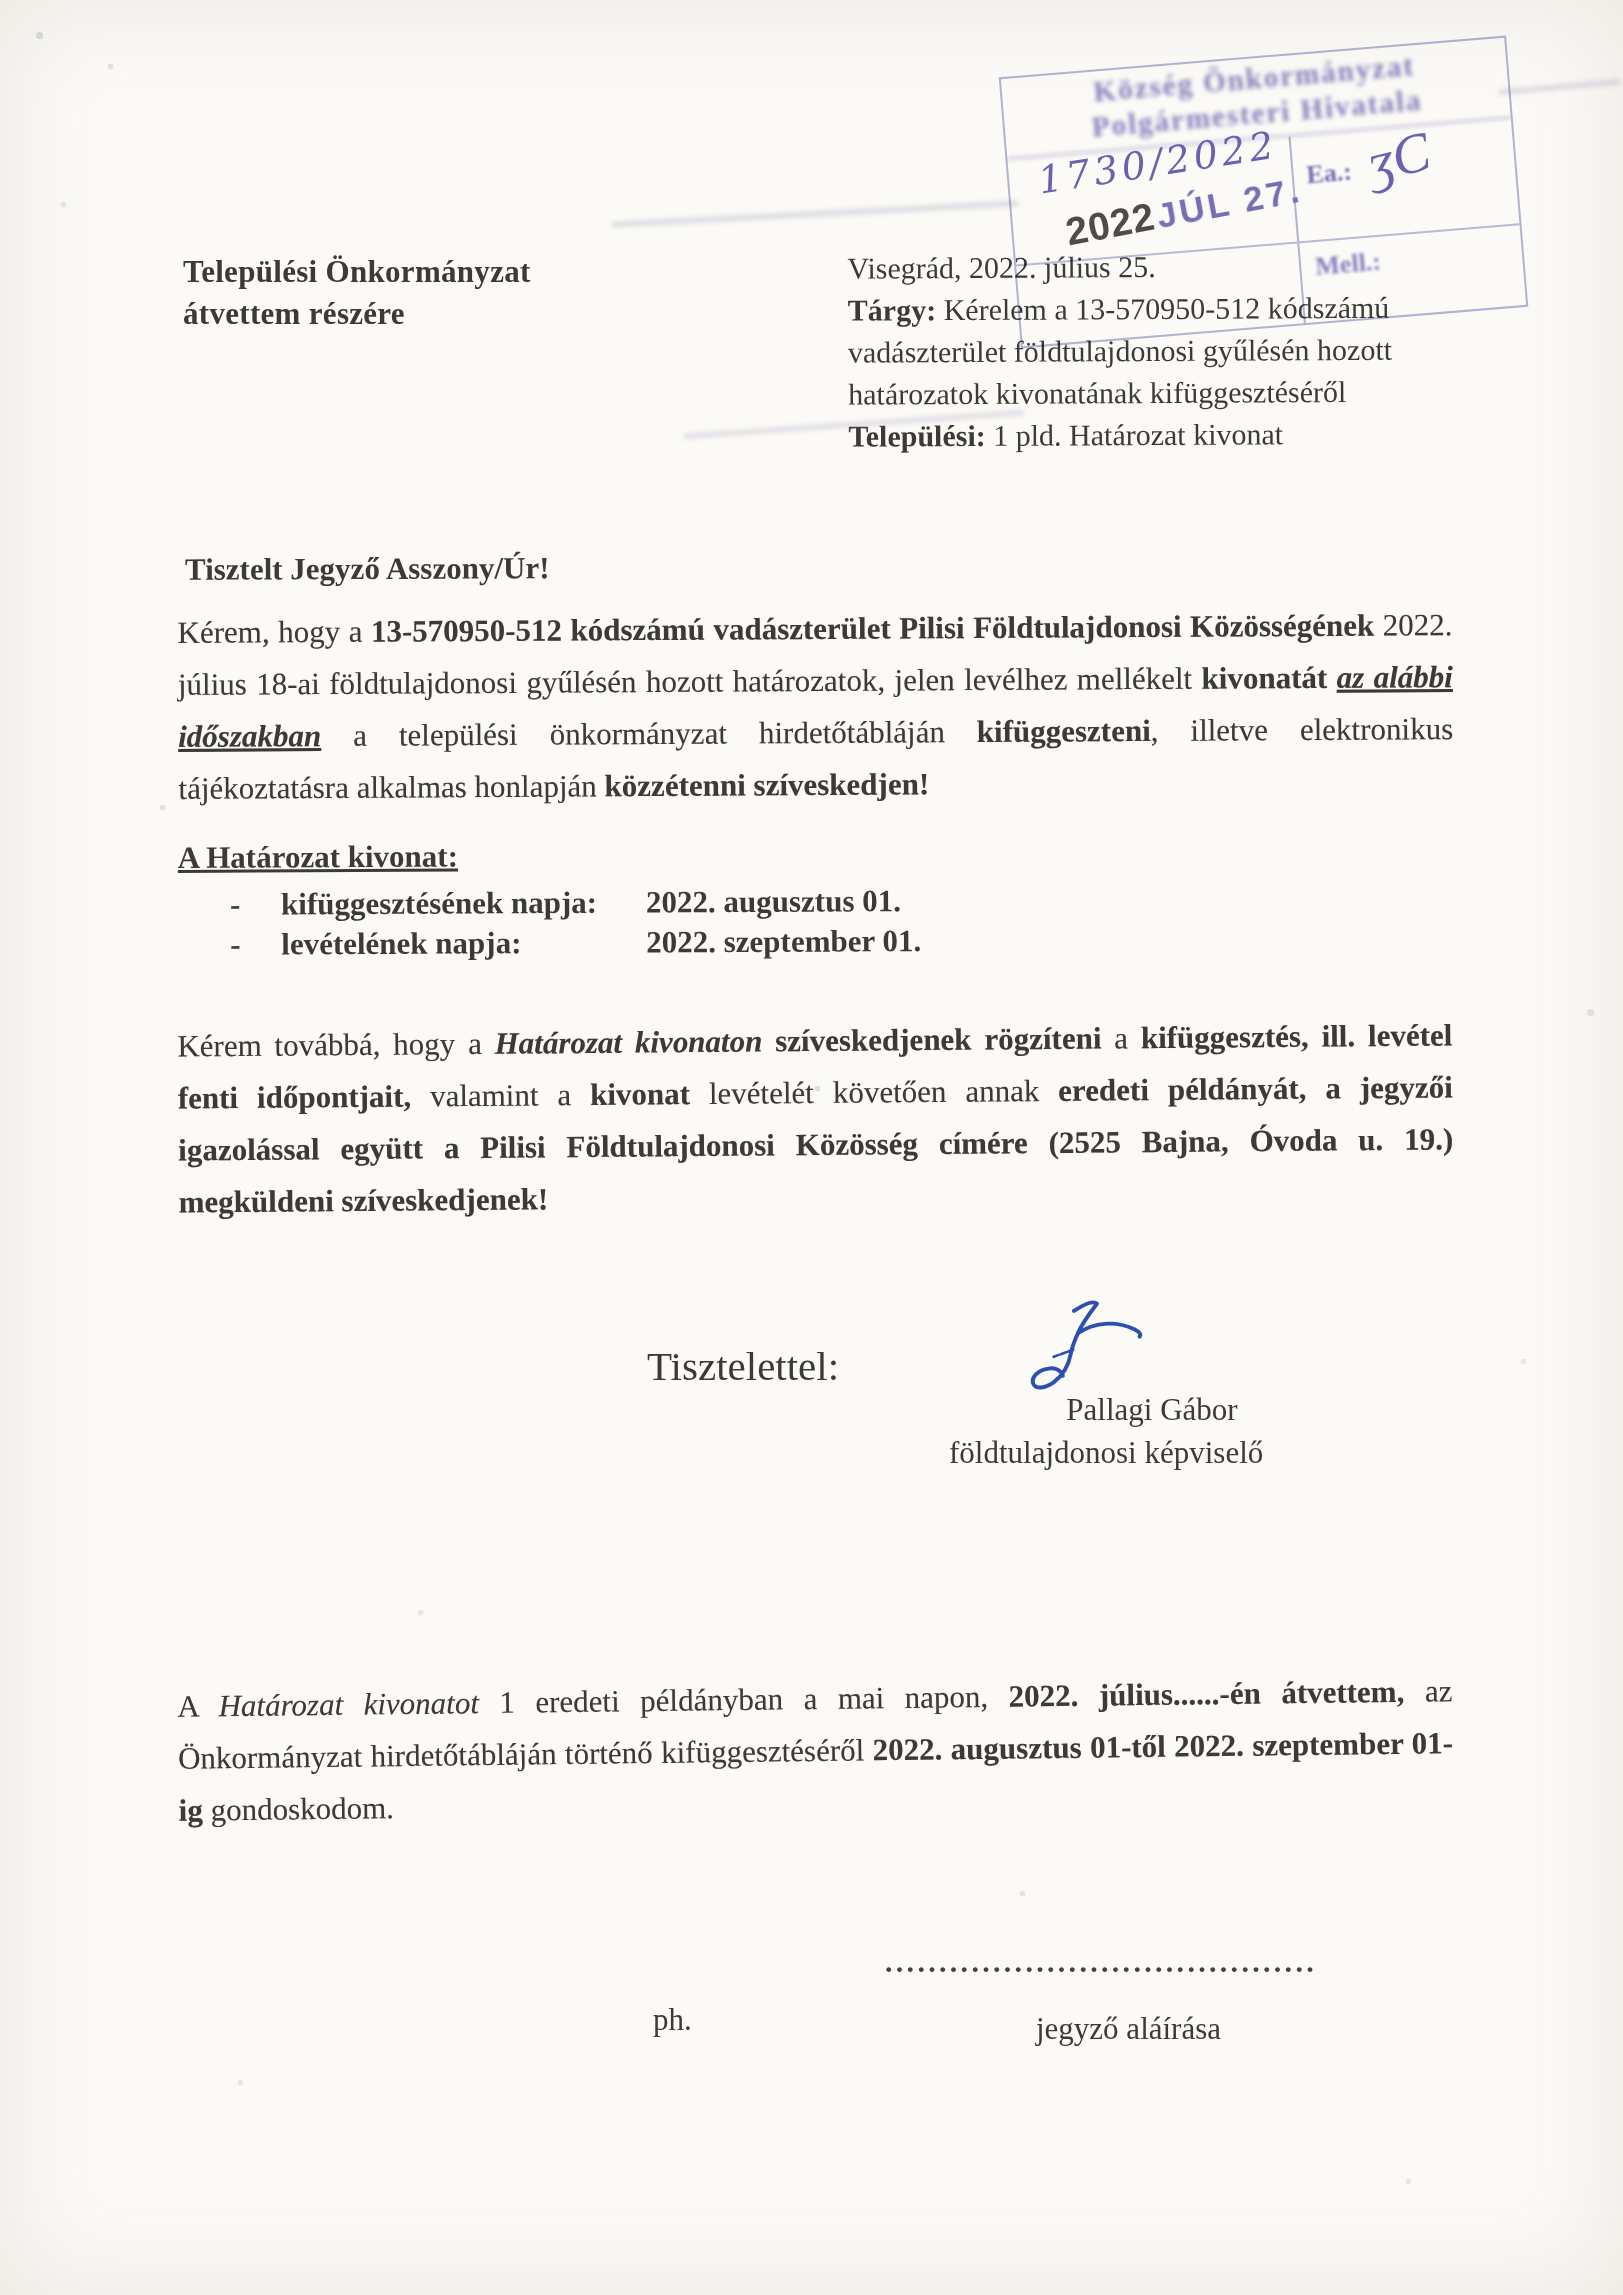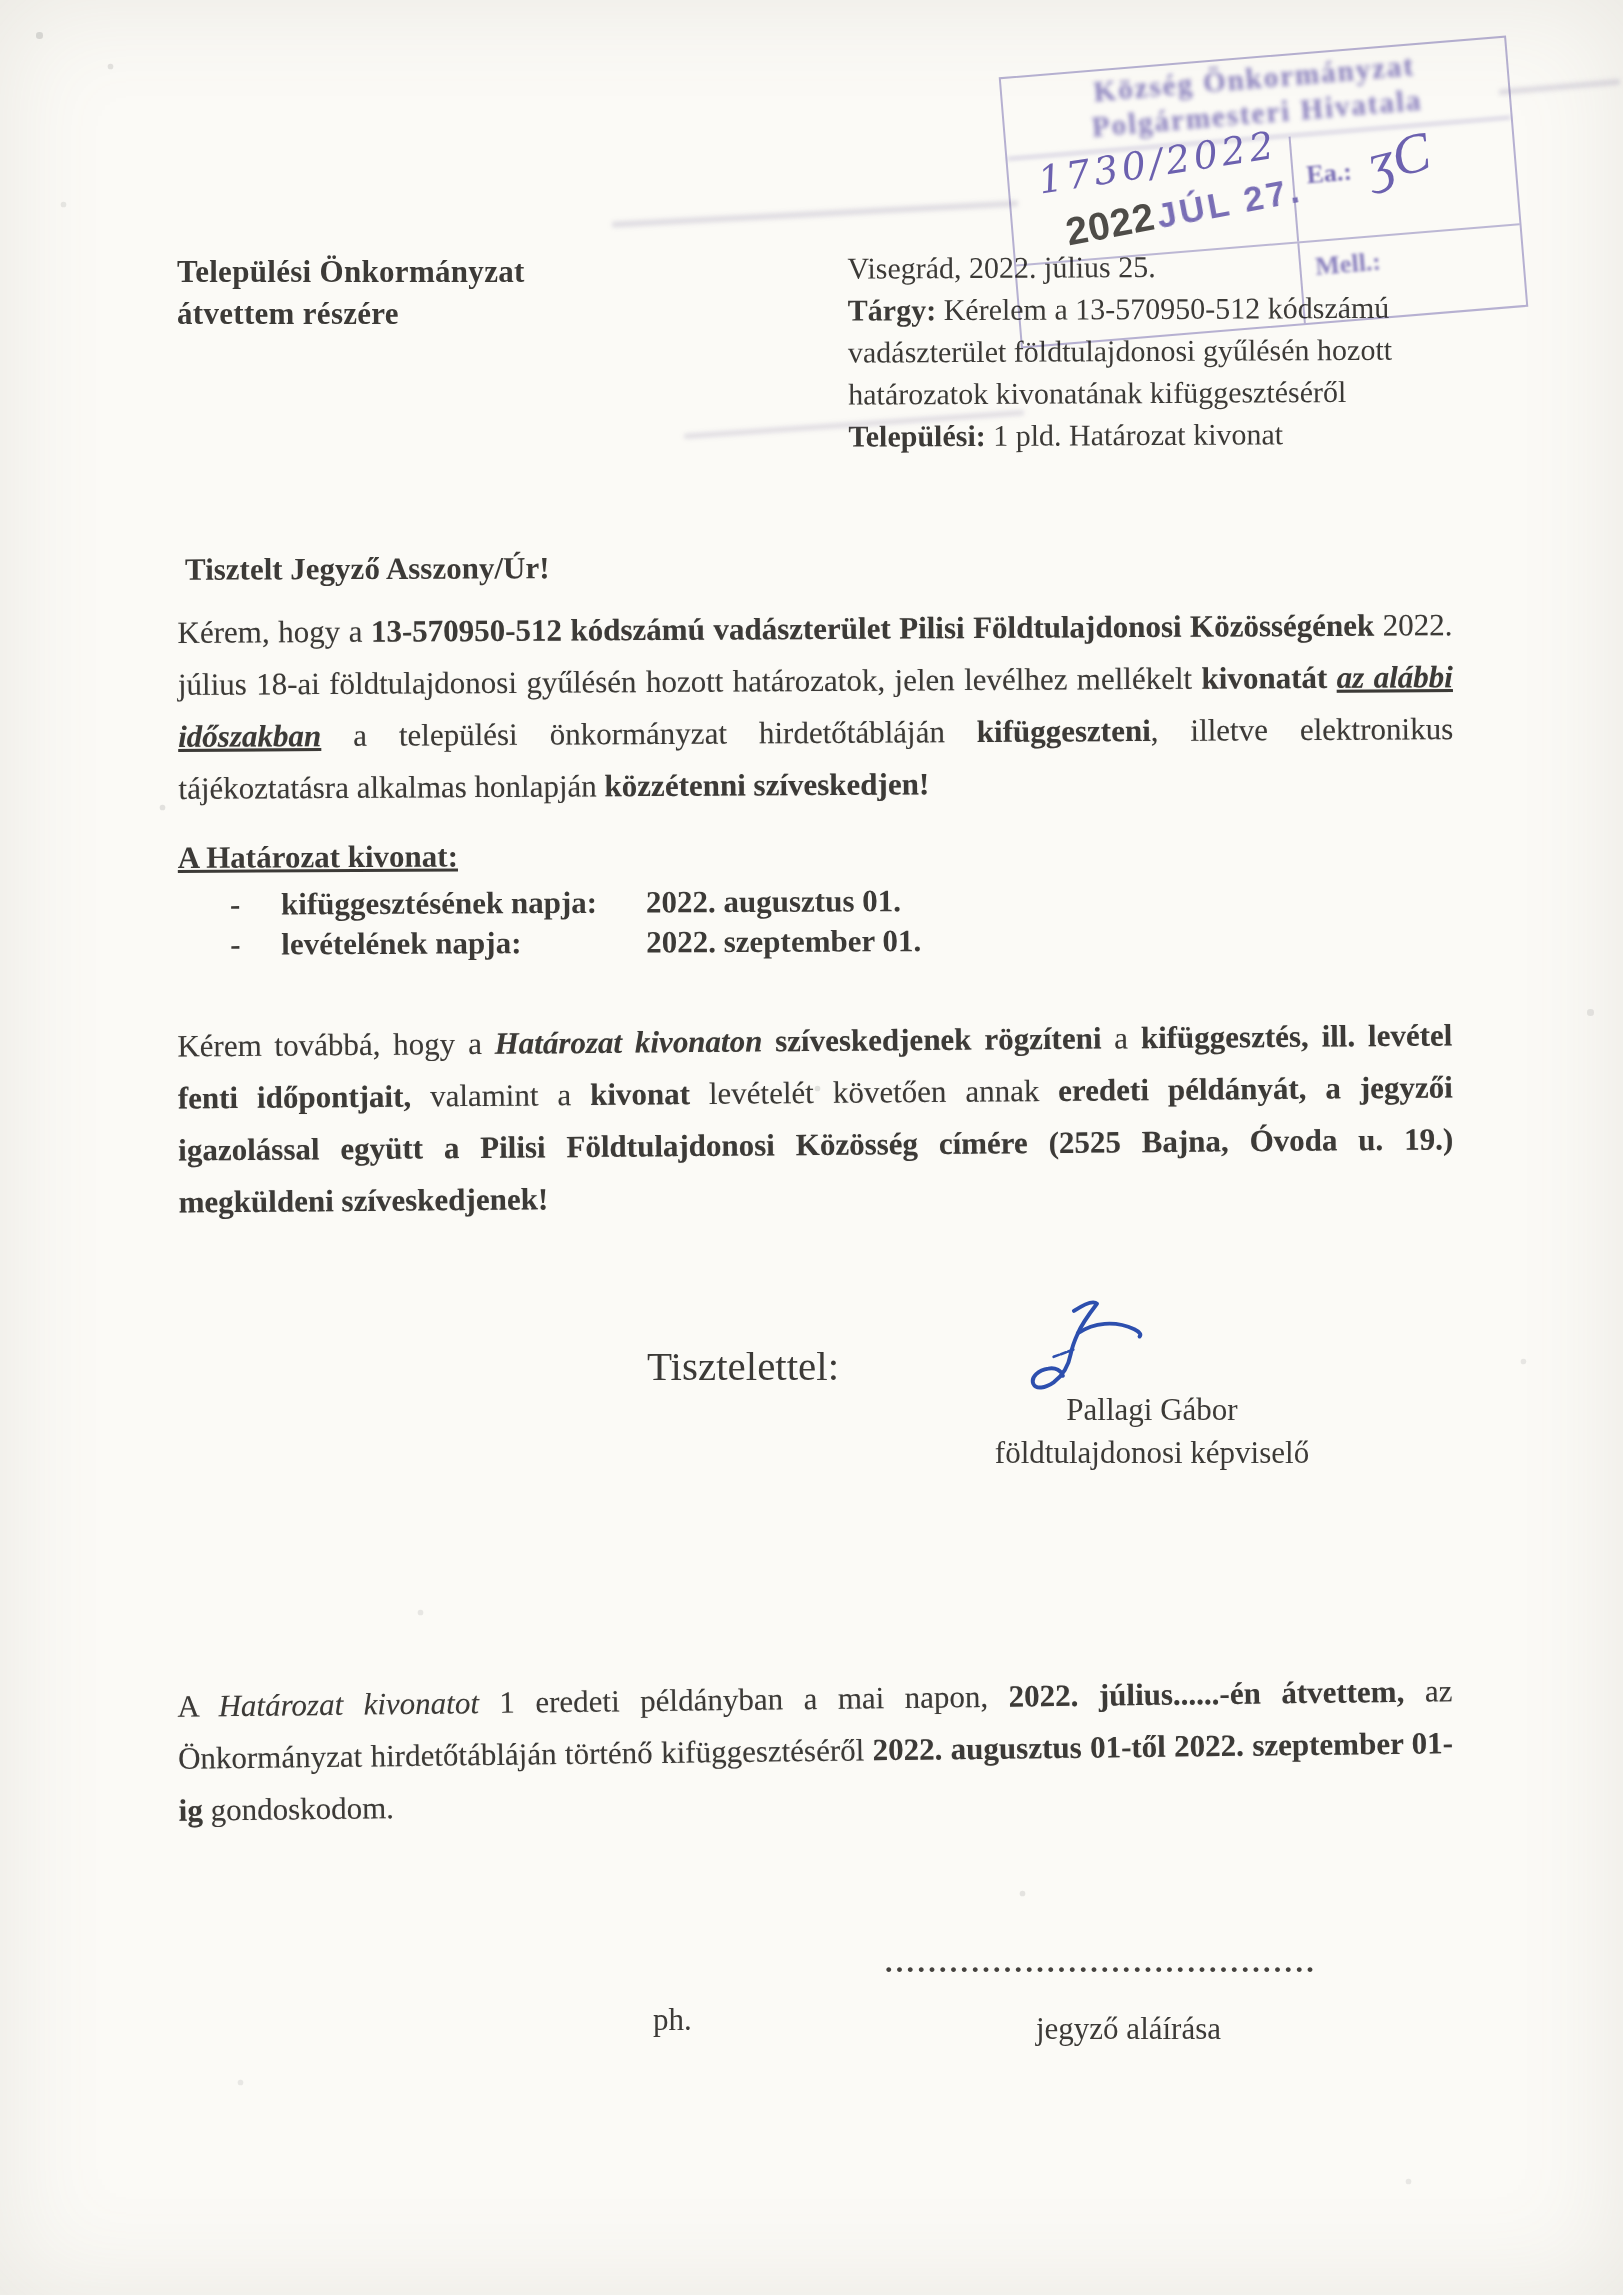--- a/index.html
+++ b/index.html
@@ -15,21 +15,21 @@
     box-shadow:inset 0 0 105px rgba(125,118,104,.14);
   }
   .abs{position:absolute;}
   .b{font-weight:bold;}
   .i{font-style:italic;}
   .u{text-decoration:underline;}
   span.b, span.i, span.u{}
 
   
   .recipient{
-    left:177px;top:251px;
+    left:183px;top:251px;
     font-size:31px;line-height:42px;font-weight:bold;
     letter-spacing:0.3px;
   }
   .header-right{
     left:848px;top:246px;width:614px;
     font-size:30px;line-height:42px;
     transform:rotate(-0.3deg);
   }
   .header-right p{margin:0;}
 
@@ -104,21 +104,21 @@
   .item .dash{width:51px;font-weight:bold;}
   .item .label{width:365px;font-weight:bold;}
   .item .value{font-weight:bold;}
   .p2{left:178px;top:1015px;width:1275px;transform:rotate(-0.5deg);}
   .p3{left:178px;top:1673px;width:1275px;transform:rotate(-0.7deg);}
 
   
   .closing-label{left:647px;top:1342px;font-size:41px;}
   .signature{left:990px;top:1299px;z-index:3;}
   .sig-name{left:982px;top:1392px;width:340px;text-align:center;font-size:31px;font-weight:normal;}
-  .sig-role{left:949px;top:1435px;width:406px;text-align:center;font-size:31px;}
+  .sig-role{left:949px;top:1435px;width:406px;text-align:left;font-size:31px;}
 
   
   .dots{
     left:885px;top:1945px;font-size:30px;font-weight:bold;letter-spacing:3.3px;
     color:#45423e;white-space:nowrap;
   }
   .ph{left:653px;top:1990px;font-size:31px;margin-top:12px;}
   .caption{left:952px;top:2000px;width:353px;text-align:center;font-size:31px;margin-top:11px;}
 </style>
 </head>

